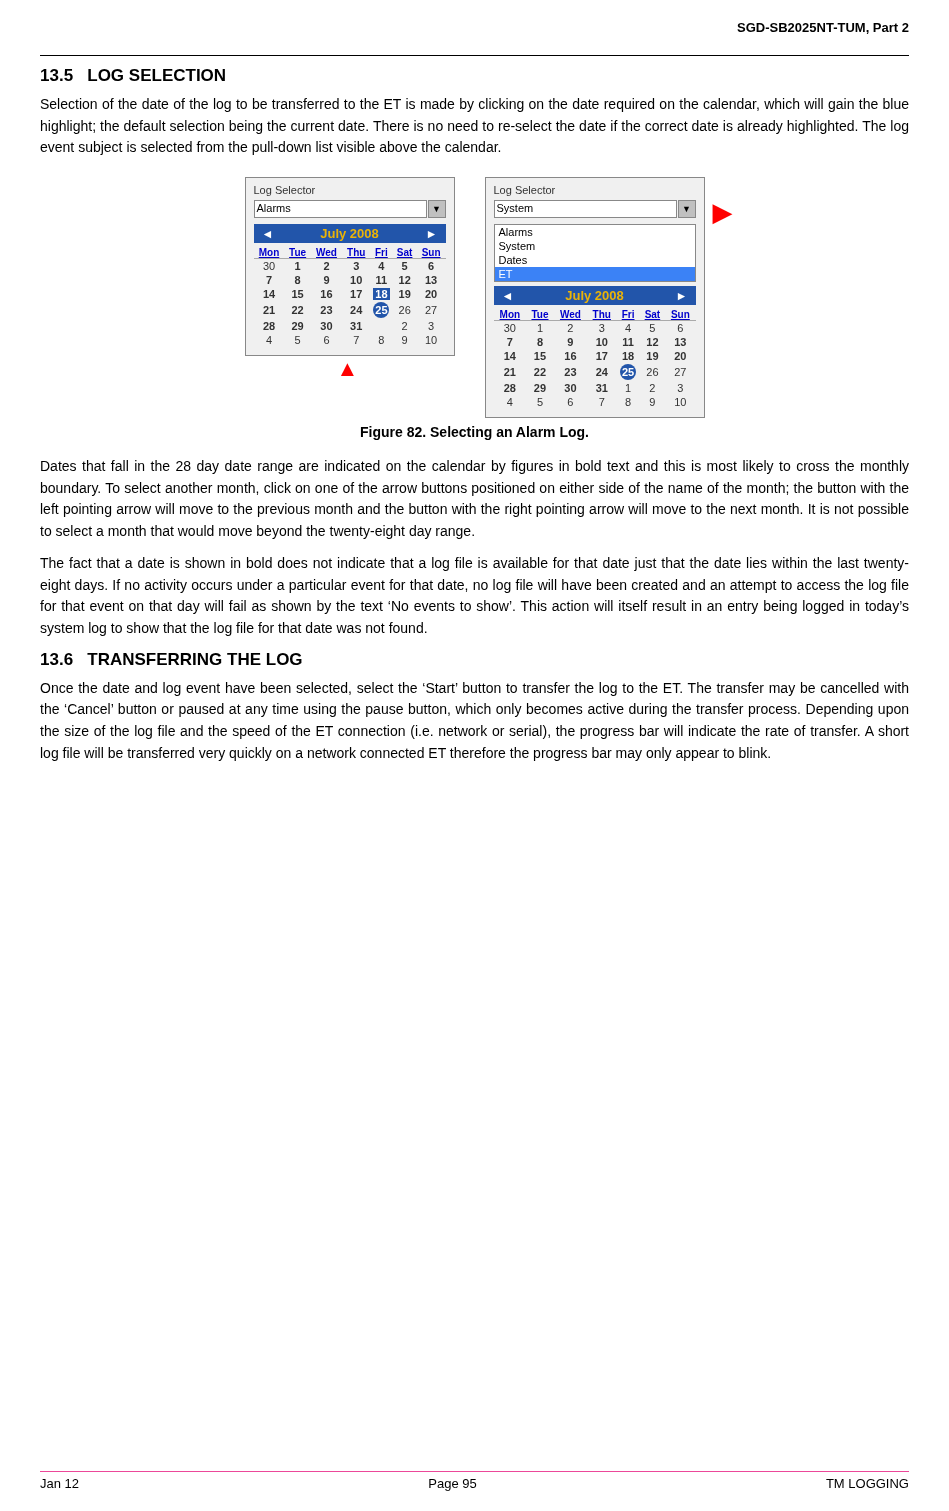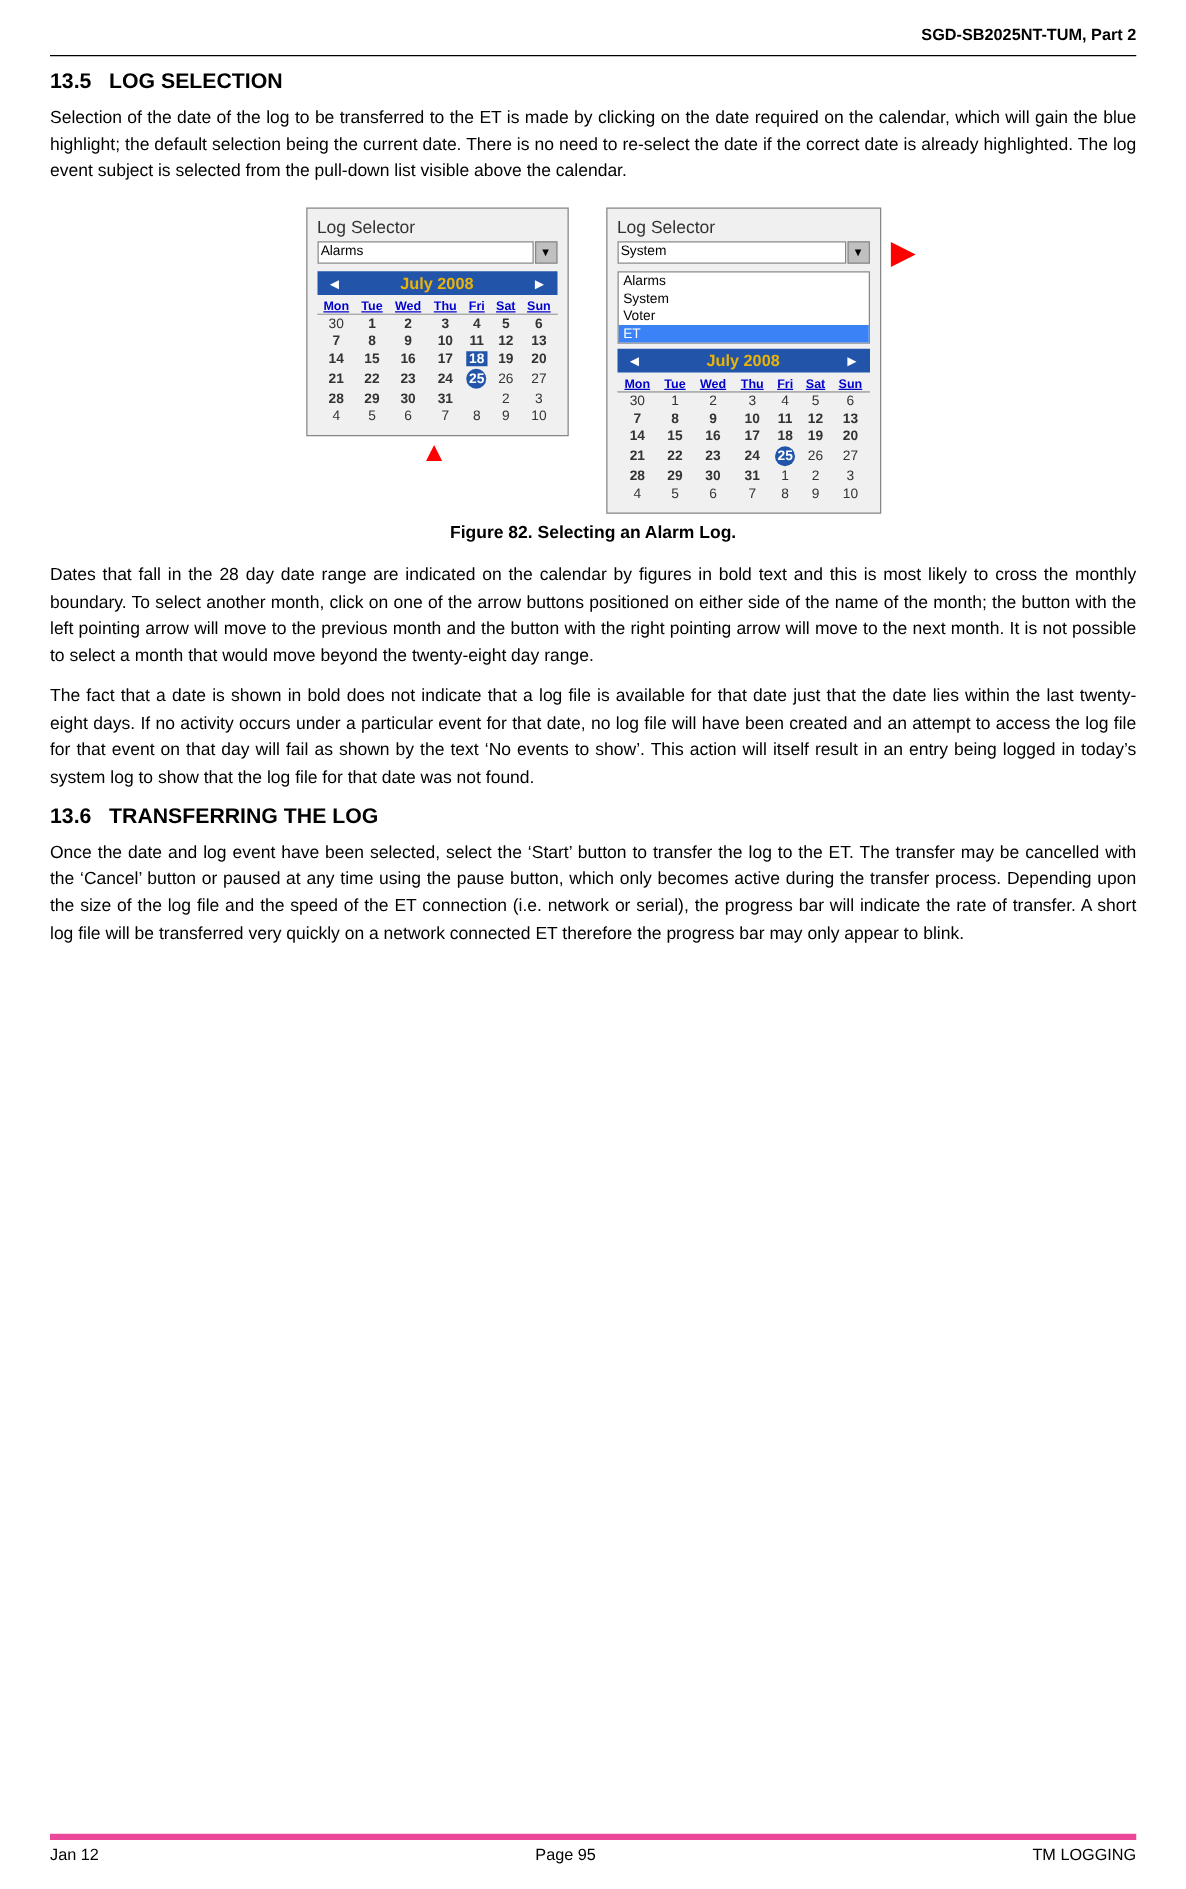--- a/index.html
+++ b/index.html
@@ -11,21 +11,21 @@
       width: 949px;
       min-height: 1511px;
       padding: 20px 40px;
       position: relative;
     }
     .header-line {
       text-align: right;
       font-size: 13px;
       font-weight: bold;
       border-bottom: 1px solid #000;
-      padding-bottom: 9px;
+      padding-bottom: 20px;
       margin-bottom: 10px;
     }
     h2.section-title {
       font-size: 17px;
       font-weight: bold;
       margin-bottom: 8px;
       margin-top: 10px;
     }
     h2.section-title .num {
       font-style: normal;
@@ -56,21 +56,21 @@
     .log-selector-box {
       border: 1px solid #888;
       background: #f0f0f0;
       padding: 6px 8px 8px 8px;
       width: 210px;
       font-size: 11px;
       font-family: Arial, sans-serif;
       position: relative;
     }
     .log-selector-title {
-      font-size: 14px;
+      font-size: 11px;
       color: #333;
       margin-bottom: 4px;
       font-weight: normal;
     }
     .dropdown-row {
       display: flex;
       align-items: center;
       margin-bottom: 6px;
     }
     .dropdown-select {
@@ -160,21 +160,21 @@
       color: #fff;
     }
     .figure-wrapper {
       position: relative;
     }
     .footer-line {
       position: absolute;
       bottom: 20px;
       left: 40px;
       right: 40px;
-      border-top: 5px solid #ec4899;
+      border-top: 1px solid #ec4899;
       padding-top: 4px;
       display: flex;
       justify-content: space-between;
       font-size: 13px;
     }
   </style>
 </head>
 <body>
 
 <div class="header-line">
@@ -282,21 +282,21 @@
     <div class="log-selector-box" style="width:220px;">
       <div class="log-selector-title">Log Selector</div>
       <div class="dropdown-row">
         <div class="dropdown-select">System</div>
         <div class="dropdown-arrow">▼</div>
       </div>
 
       <div class="dropdown-list-box">
         <div class="dropdown-list-item">Alarms</div>
         <div class="dropdown-list-item">System</div>
-        <div class="dropdown-list-item">Voter</div>
+        <div class="dropdown-list-item">Dates</div>
         <div class="dropdown-list-item selected">ET</div>
       </div>
       <div class="calendar-nav">
         <button class="cal-nav-btn">◄</button>
         <span class="cal-month-label">July 2008</span>
         <button class="cal-nav-btn">►</button>
       </div>
       <table class="calendar-grid">
         <thead>
           <tr>

